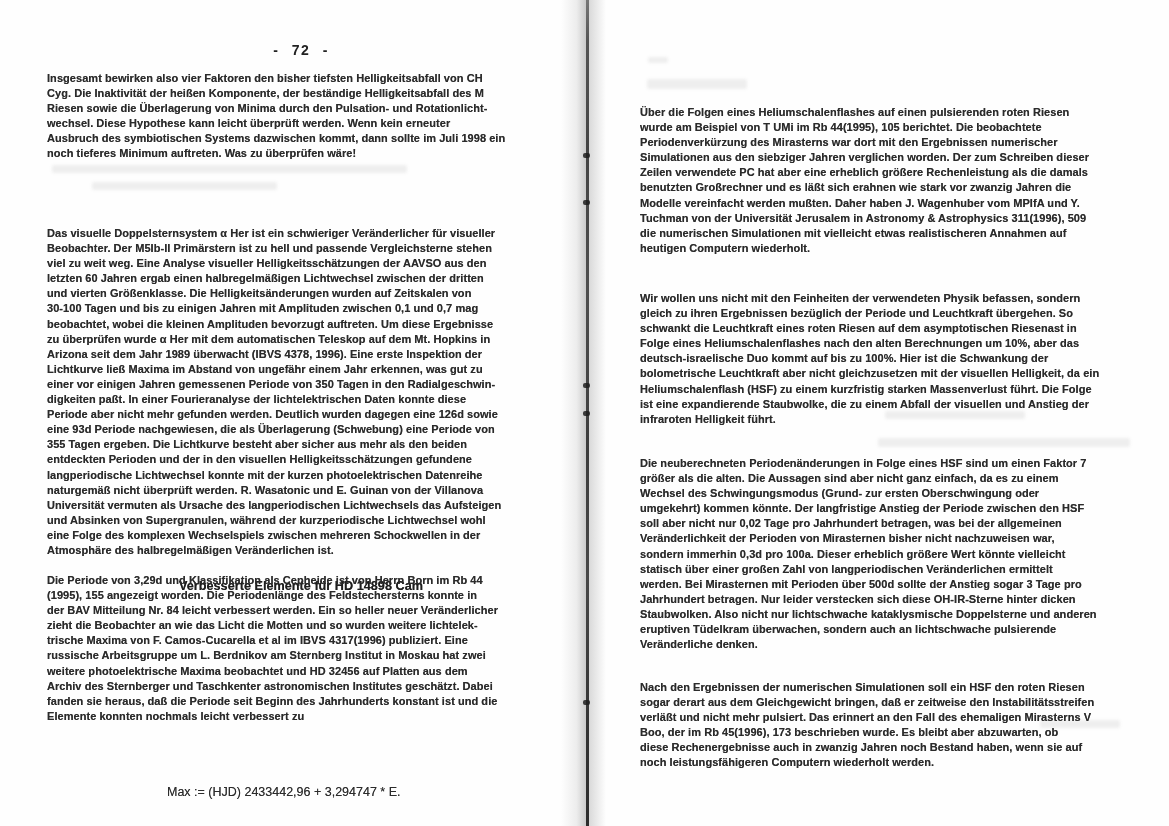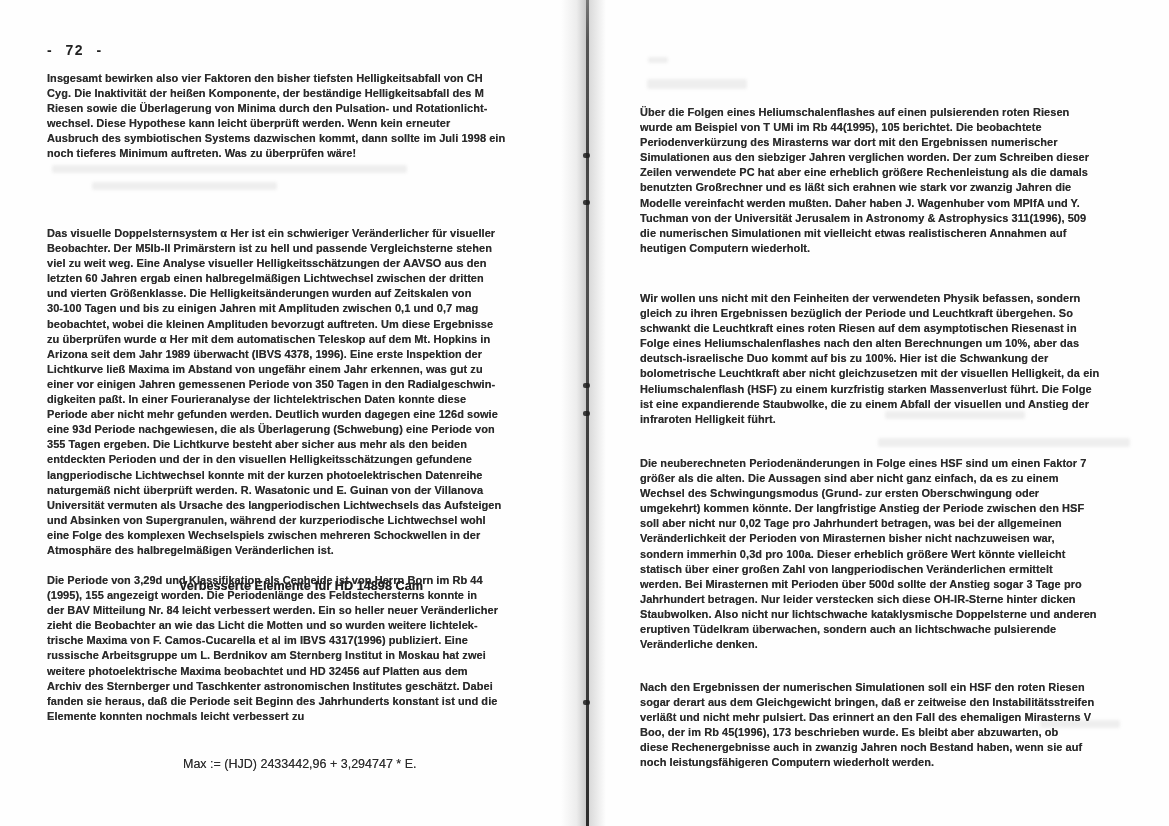--- a/index.html
+++ b/index.html
@@ -22,21 +22,21 @@
     position: absolute;
     top: 0;
     height: 826px;
   }
   .page-left  { left: 47px;  width: 508px; }
   .page-right { left: 640px; width: 470px; }
 
   .page-number {
     position: absolute;
     width: 100%;
-    text-align: left;
+    text-align: center;
     font-size: 14px;
     font-weight: bold;
     letter-spacing: 1.5px;
     word-spacing: 7px;
     color: #222;
   }
   .heading {
     position: absolute;
     width: 100%;
     text-align: center;
@@ -52,25 +52,26 @@
     font-size: 11px;
     line-height: 15.1px;
     white-space: pre;
     letter-spacing: 0.05px;
     color: #2b2b2b;
     text-shadow: 0 0 0.3px rgba(43,43,43,0.65);
     font-weight: bold;
   }
   .formula {
     position: absolute;
-    left: 136px;
+    left: 120px;
     font-size: 12.5px;
     white-space: pre;
     color: #2b2b2b;
     text-shadow: 0 0 0.3px rgba(43,43,43,0.65);
+    margin-top: 28px;
   }
 
   
   .spine-glow-left {
     position: absolute;
     left: 561px; top: 0;
     width: 26px; height: 826px;
     background: linear-gradient(to right, rgba(120,120,120,0) 0%, rgba(110,110,110,0.12) 60%, rgba(70,70,70,0.30) 100%);
   }
   .spine-line {

